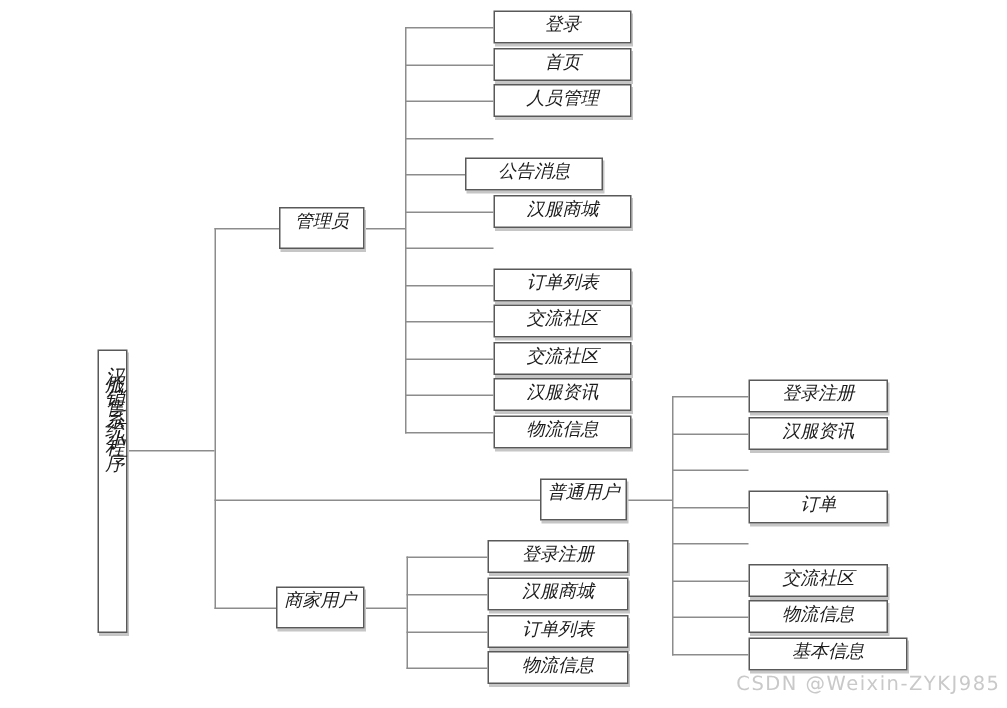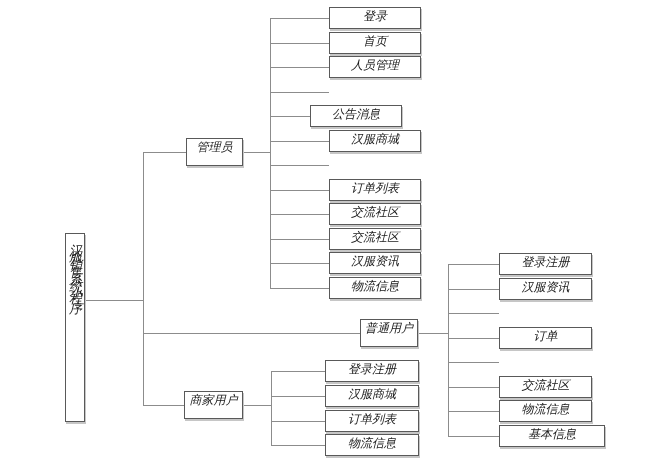--- a/index.html
+++ b/index.html
@@ -154,14 +154,15 @@
   <div class="box leaf" style="left:325px;top:385px;width:94px">
       <span>汉服商城</span>
     </div>
   <div class="box leaf" style="left:325px;top:410px;width:94px">
       <span>订单列表</span>
     </div>
   <div class="box leaf" style="left:325px;top:434px;width:94px">
       <span>物流信息</span>
     </div>
 
+  <div class="watermark">CSDN @Weixin-ZYKJ985</div>
 
 </div>
 
 </body></html>

